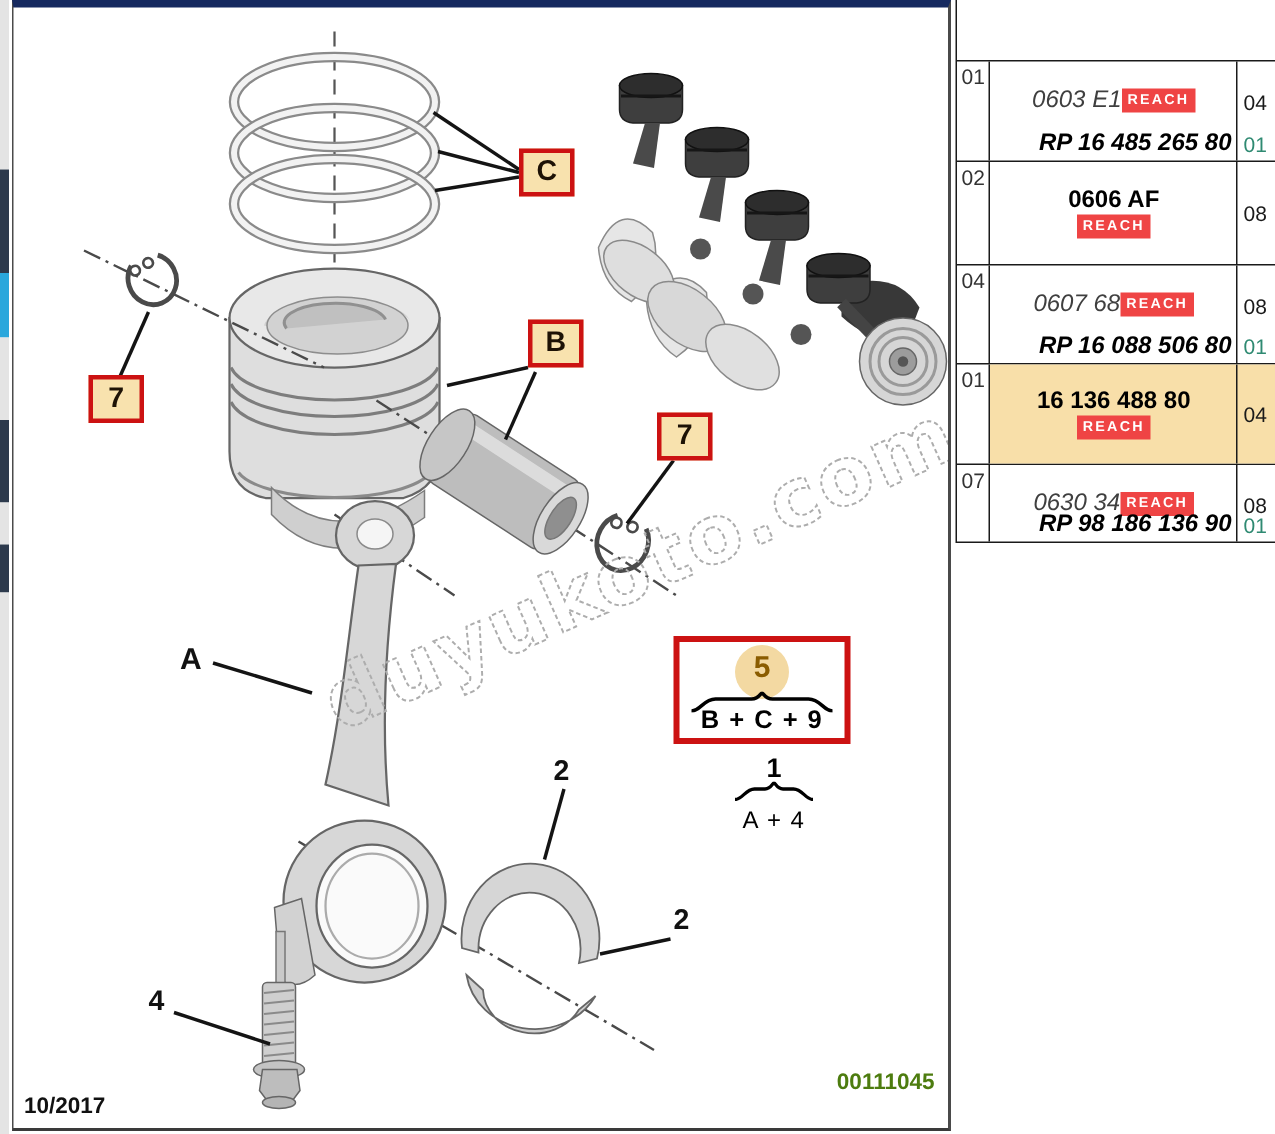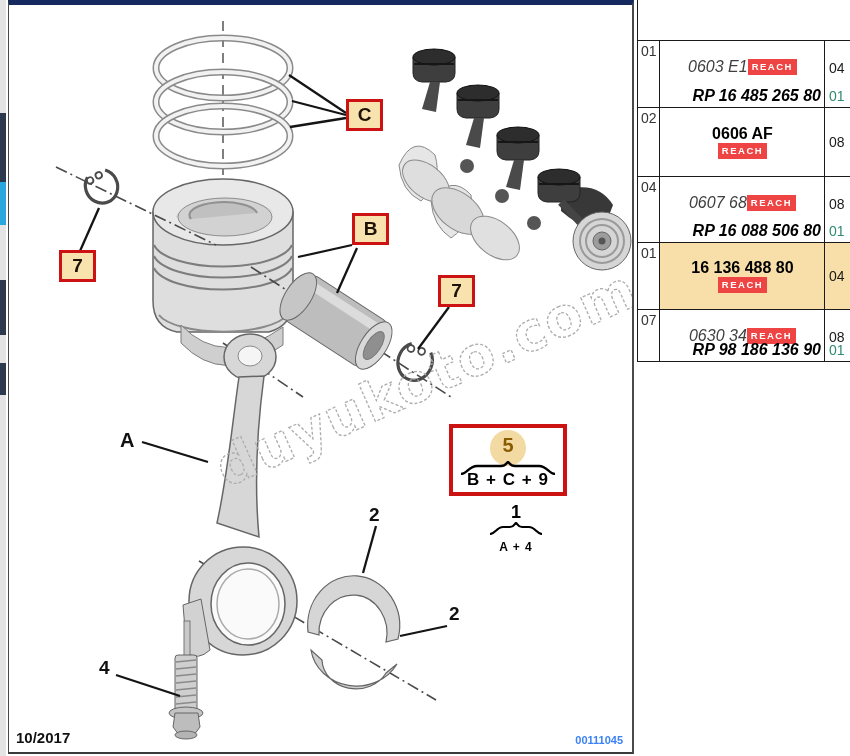--- a/index.html
+++ b/index.html
@@ -24,24 +24,24 @@
   
   .formula-box{position:absolute;left:440px;top:419px;width:110px;height:64px;border:4px solid #cc1212;
     background:#fff;text-align:center;cursor:pointer;}
   .f5circle{position:absolute;left:50%;top:2px;transform:translateX(-50%);width:36px;height:36px;
     border-radius:50%;background:#f3d9a2;}
   .f5num{position:absolute;left:50%;top:6px;transform:translateX(-50%);font-size:20px;font-weight:bold;color:#8a5c00;}
   .fbrace{position:absolute;left:50%;top:33px;transform:translateX(-50%);}
   .fexpr{position:absolute;bottom:2px;width:100%;font-size:17px;font-weight:bold;color:#000;letter-spacing:1px;}
   .formula2{position:absolute;left:474px;top:498px;width:66px;text-align:center;color:#000;}
   .f1num{font-size:18px;font-weight:bold;line-height:18px;}
-  .fexpr2{font-size:12px;font-weight:bold;letter-spacing:1px;line-height:17px;}
+  .fexpr2{font-size:16px;font-weight:normal;letter-spacing:1px;line-height:17px;}
 
   .footer-date{position:absolute;left:7px;bottom:6px;font-size:15px;font-weight:bold;color:#111;}
-  .footer-num{position:absolute;right:9px;bottom:6px;font-size:11px;font-weight:bold;color:#3b82f6;}
+  .footer-num{position:absolute;right:9px;bottom:22px;font-size:15px;font-weight:bold;color:#4d7c0f;}
 
   
   .parts-table{position:absolute;left:637px;top:0;width:213px;background:#fff;
     border-left:1.5px solid #1a1a1a;box-sizing:border-box;}
   .tbl-header{height:35px;border-bottom:1.5px solid #1a1a1a;font-size:21px;color:#000;
     padding:5px 0 0 4px;box-sizing:border-box;white-space:nowrap;}
   .tbl-header .b{font-weight:bold;}
   .gap-row{height:40px;border-bottom:1.5px solid #1a1a1a;}
   .row{display:flex;border-bottom:1.5px solid #1a1a1a;position:relative;box-sizing:border-box;cursor:pointer;}
   .h1{height:67px}.h2{height:69px}.h3{height:66px}.h4{height:67px}.h5{height:52px}

